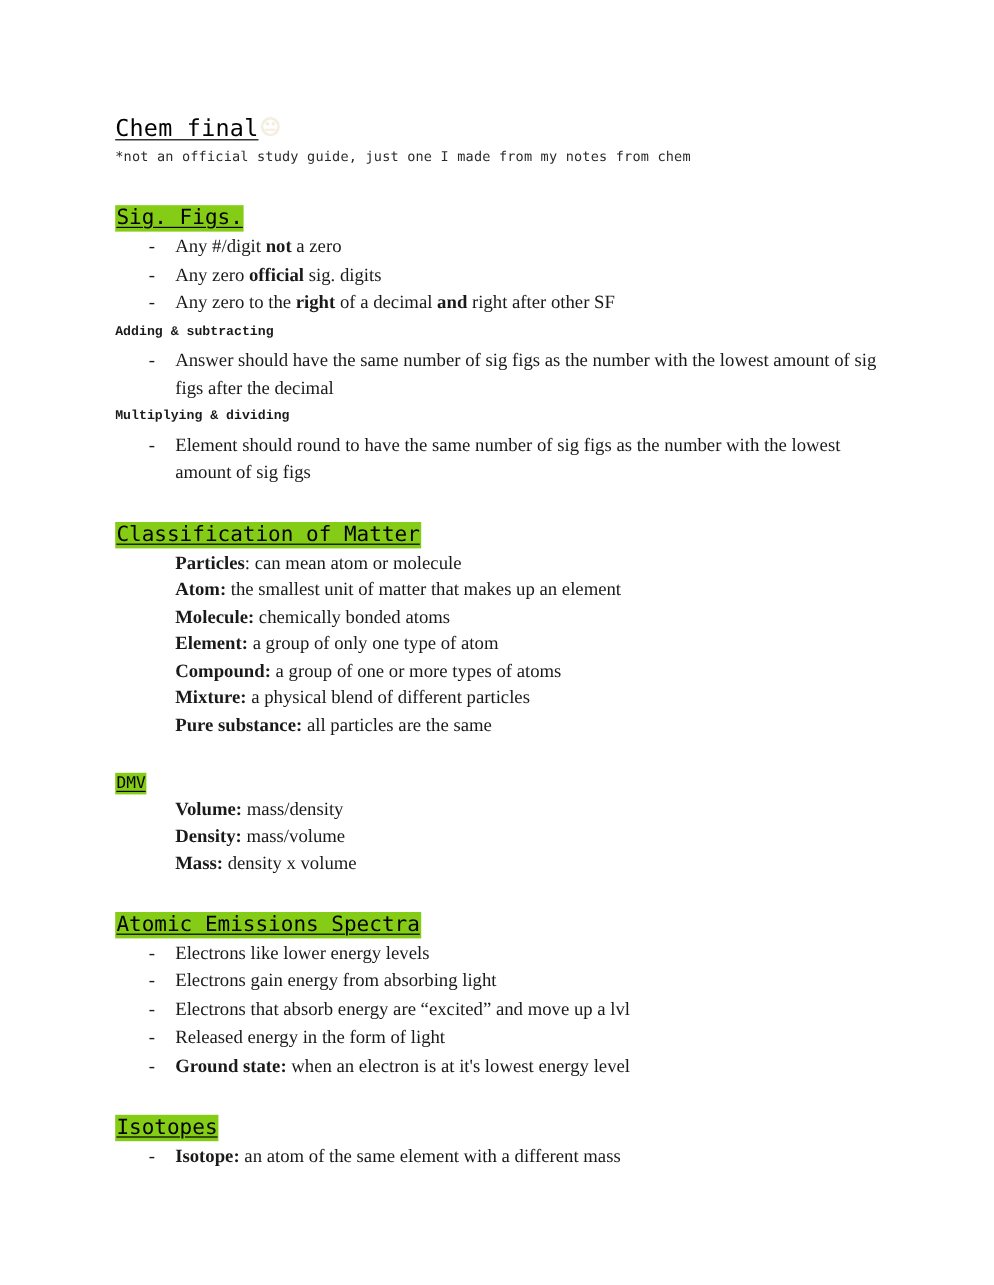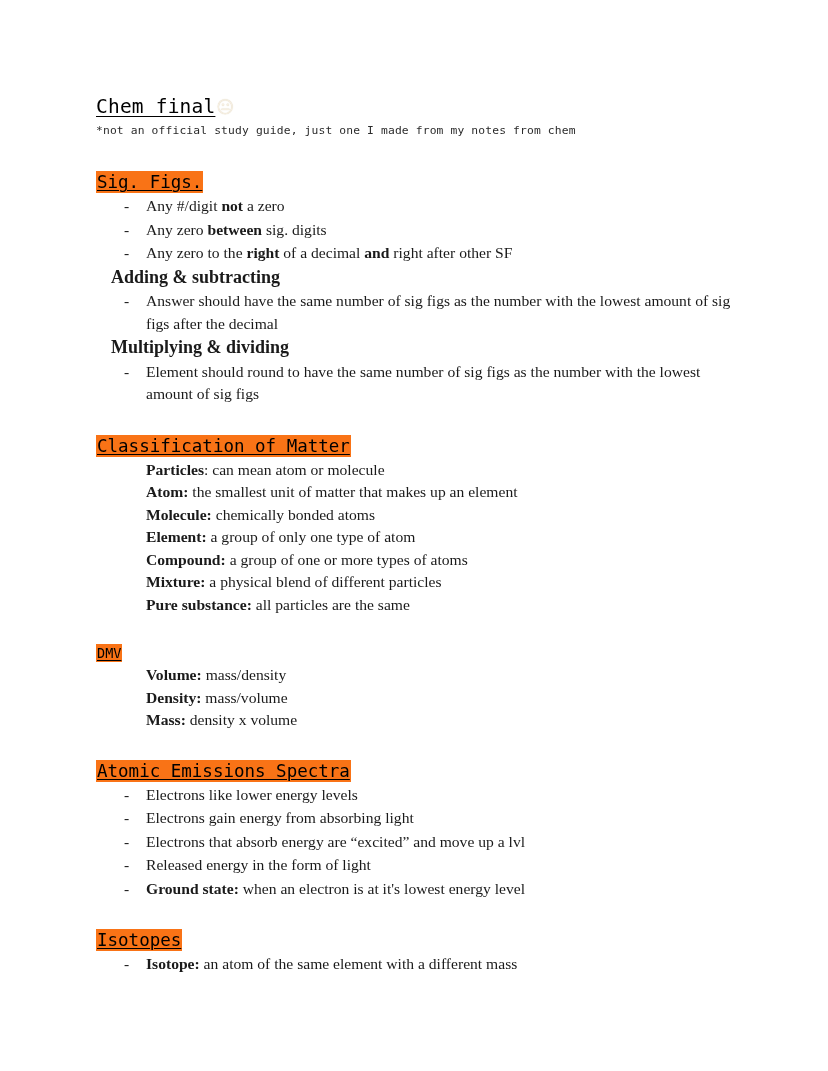--- a/index.html
+++ b/index.html
@@ -71,21 +71,21 @@
   
   .section {
     margin: 0;
   }
   .section-head {
     display: inline-block;
     font-family: "DejaVu Sans Mono", "Liberation Mono", monospace;
     font-size: 17.5px;
     line-height: 22px;
     color: #000000;
-    background: #f97316;
+    background: #84cc16;
     text-decoration: underline;
     text-decoration-thickness: 1.3px;
     text-underline-offset: 2px;
     white-space: pre;
     padding: 0 1px;
   }
   .section-head.small {
     font-size: 13.5px;
     line-height: 18px;
   }
@@ -123,46 +123,47 @@
   }
   .defs .def {
     padding-left: 50px;
     font-size: 15.6px;
     line-height: 22.5px;
     margin: 0;
   }
 
   
   .subhead {
-    font-size: 18px;
+    font-size: 11px;
     line-height: 22.5px;
     font-weight: bold;
-    margin: 1px 0 0 15px;
+    margin: 1px 0 0 0;
     padding-left: 0;
+    font-family: Liberation Mono, monospace;
   }
 
   b, strong { font-weight: bold; }
 </style>
 </head>
 <body>
 
 <div class="page">
   <div class="content">
 
     <div class="doc-title-row">
       <span class="doc-title">Chem final</span>
       <span class="title-emoji">😐</span>
     </div>
     <div class="doc-subtitle">*not an official study guide, just one I made from my notes from chem</div>
 
     <div id="sections-root">
         <div class="sec-gap-lg"></div>
         <div class="section"><div class="section-head">Sig. Figs.</div><ul class="bullets">
             <li><span class="dash">-</span><span>Any #/digit <b>not</b> a zero</span></li>
-            <li><span class="dash">-</span><span>Any zero <b>between</b> sig. digits</span></li>
+            <li><span class="dash">-</span><span>Any zero <b>official</b> sig. digits</span></li>
             <li><span class="dash">-</span><span>Any zero to the <b>right</b> of a decimal <b>and</b> right after other SF</span></li>
           </ul><div class="subhead">Adding &amp; subtracting</div><ul class="bullets">
             <li><span class="dash">-</span><span>Answer should have the same number of sig figs as the number with the lowest amount of sig figs after the decimal</span></li>
           </ul><div class="subhead">Multiplying &amp; dividing</div><ul class="bullets">
             <li><span class="dash">-</span><span>Element should round to have the same number of sig figs as the number with the lowest amount of sig figs</span></li>
           </ul></div>
         <div class="sec-gap-md"></div>
         <div class="section"><div class="section-head">Classification of Matter</div><div class="defs">
             <div class="def"><b>Particles</b>:<span> can mean atom or molecule</span></div>
             <div class="def"><b>Atom:</b><span> the smallest unit of matter that makes up an element</span></div>

